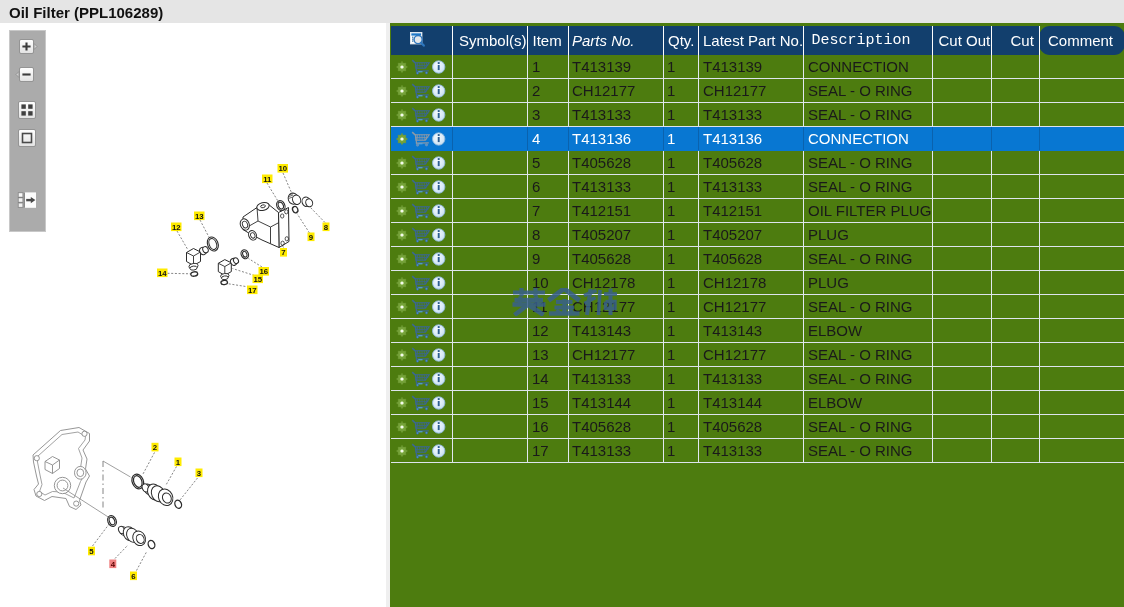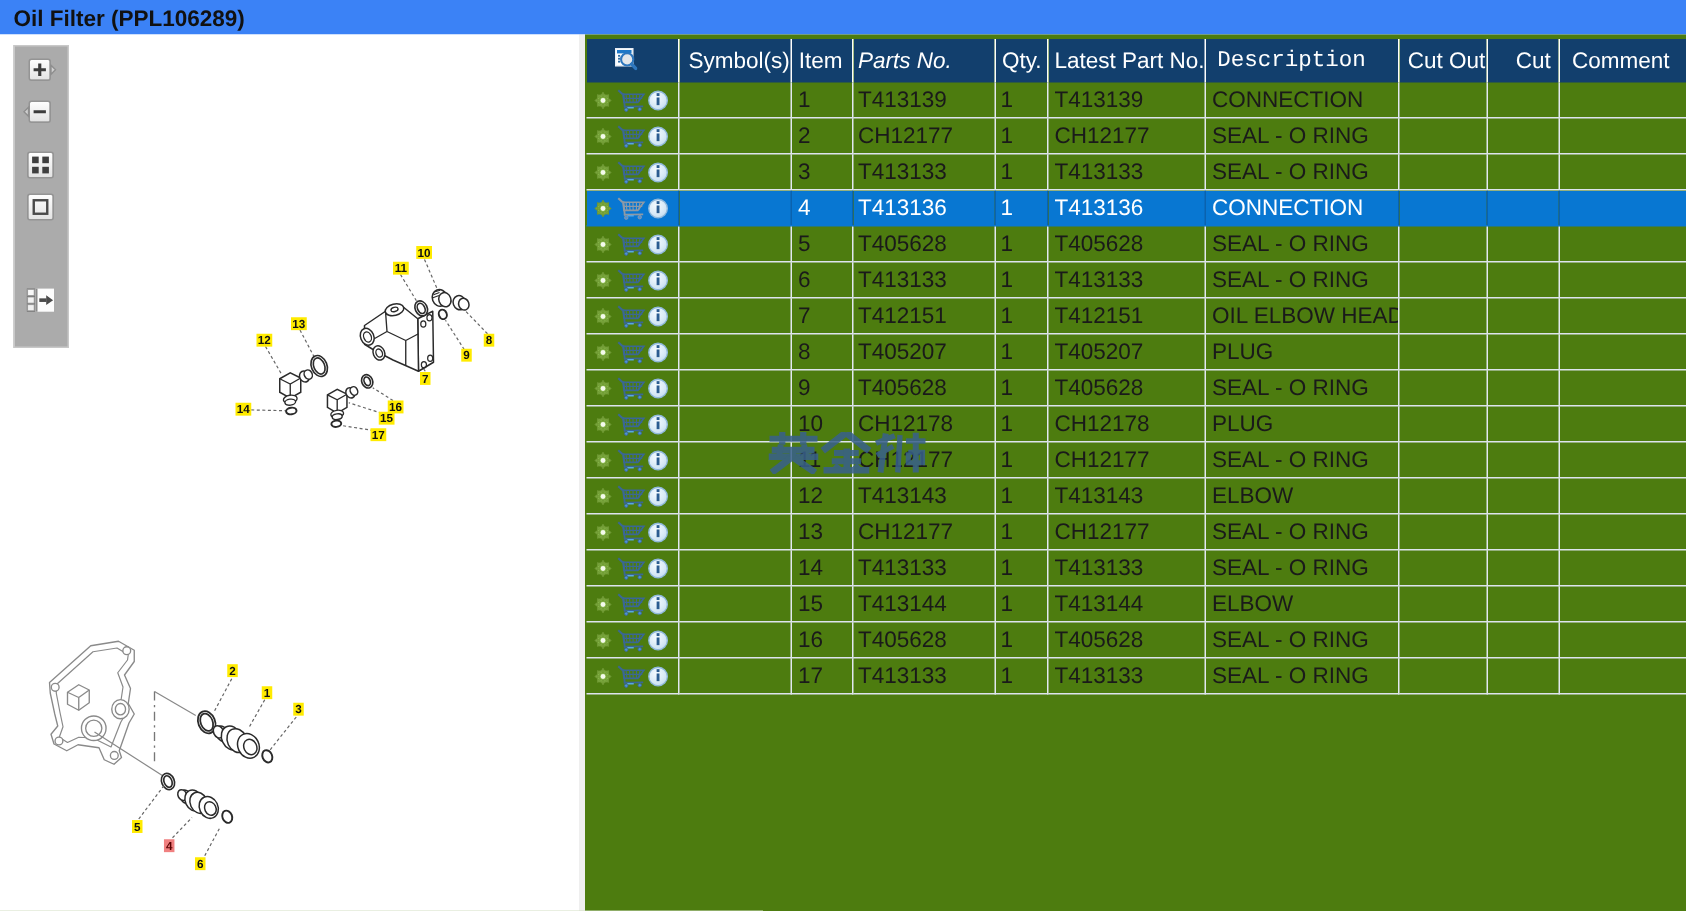--- a/index.html
+++ b/index.html
@@ -1,33 +1,33 @@
 <!DOCTYPE html>
 <html><head>
 <meta charset="utf-8">
 <style>
   * { margin:0; padding:0; box-sizing:border-box; }
   html,body { width:1124px; height:607px; background:#fff; overflow:hidden;
     font-family:"Liberation Sans", sans-serif; }
-  #topbar { position:absolute; left:0; top:0; width:1124px; height:23px; background:#3b82f6; }
+  #topbar { position:absolute; left:0; top:0; width:1124px; height:23px; background:#e5e5e5; }
   #title { position:absolute; left:9px; top:4px; font-size:15px; font-weight:bold; color:#111; }
   #leftpane { position:absolute; left:0; top:23px; width:386px; height:584px; background:#fff; }
   #splitter { position:absolute; left:386px; top:23px; width:4px; height:584px; background:#EFEFEF; }
   #rightpane { position:absolute; left:390px; top:23px; width:796px; height:584px; background:#4d7c0f; }
   #toolbar { position:absolute; left:9px; top:30px; width:37px; height:202px; background:#ABABAB; border:1px solid #C8C8C8; }
   .tbtn { position:absolute; background:linear-gradient(#FEFEFE,#E3E3E3); border:1px solid #949494; border-radius:2px; }
   table { position:absolute; left:1px; top:3px; width:733px; border-collapse:collapse; table-layout:fixed; }
   th { background:#123F6D; color:#fff; font-weight:normal; font-size:15px; text-align:left; height:28.6px; padding:0 0 0 6px; border-right:1px solid #FDFDFD; overflow:hidden; white-space:nowrap; }
   th:nth-child(3) { padding-left:4.5px; }
   th:nth-child(4) { padding-left:3.5px;font-style:italic; }
   th:nth-child(5) { padding-left:4.5px;margin-top:21px; }
   th:nth-child(6) { padding-left:4.5px; }
   th:nth-child(7) { padding-left:7.5px;font-family:Liberation Mono, monospace; }
   th:nth-child(9) { padding-left:19px; }
-  th:nth-child(10) { padding-left:8.5px; }
+  th:nth-child(10) { padding-left:8.5px;border-radius:11px; }
   th.last { border-right:none; }
   td { height:24px; font-size:15px; color:#1A1A1A; padding:0 0 0 4px; border-right:1px solid #E2E8F0; border-bottom:1px solid #DDE4ED; overflow:hidden; white-space:nowrap; }
   td:nth-child(4) { padding-left:3.5px; }
   td:nth-child(5) { padding-left:3.5px; }
   td:nth-child(6) { padding-left:4.5px; }
   td.last { border-right:none; }
   td.icons { padding:0; }
   tr.sel td { background:#0877D2; color:#fff; border-right:1px solid #0A62AE; border-bottom-color:#0877D2; }
   .icell { position:relative; display:block; height:23px; }
 </style>
@@ -464,21 +464,21 @@
 <rect x="42.75" y="8" width="1.9" height="5.1" fill="#2B5C90"></rect>
 <rect x="42.75" y="5.1" width="1.9" height="1.9" fill="#2B5C90"></rect>
               </svg>
             </span>
           </td>
 <td></td>
           <td>7</td>
           <td>T412151</td>
           <td>1</td>
           <td>T412151</td>
-          <td>OIL ELBOW HEAD</td>
+          <td>OIL FILTER PLUG</td>
           <td></td>
           <td></td>
           <td class="last"></td>
 </tr>
 <tr>
 <td class="icons">
             <span class="icell">
               <svg width="52" height="20" viewBox="0 0 52 20" style="position:absolute;left:4px;top:2px">
                 <path d="M8.6 7.5 L10.7 6.1 L10.7 13.9 L8.6 12.5 L9.9 9.3 L12.4 9.8 L6.8 15.4 L6.3 12.9 L9.5 11.6 L10.9 13.7 L3.1 13.7 L4.5 11.6 L7.7 12.9 L7.2 15.4 L1.6 9.8 L4.1 9.3 L5.4 12.5 L3.3 13.9 L3.3 6.1 L5.4 7.5 L4.1 10.7 L1.6 10.2 L7.2 4.6 L7.7 7.1 L4.5 8.4 L3.1 6.3 L10.9 6.3 L9.5 8.4 L6.3 7.1 L6.8 4.6 L12.4 10.2 L9.9 10.7 Z" fill="#85B547" stroke="#6D9733" stroke-width="0.5"></path>
                 <circle cx="7" cy="10" r="1.6" fill="#F4FAEC"></circle>

